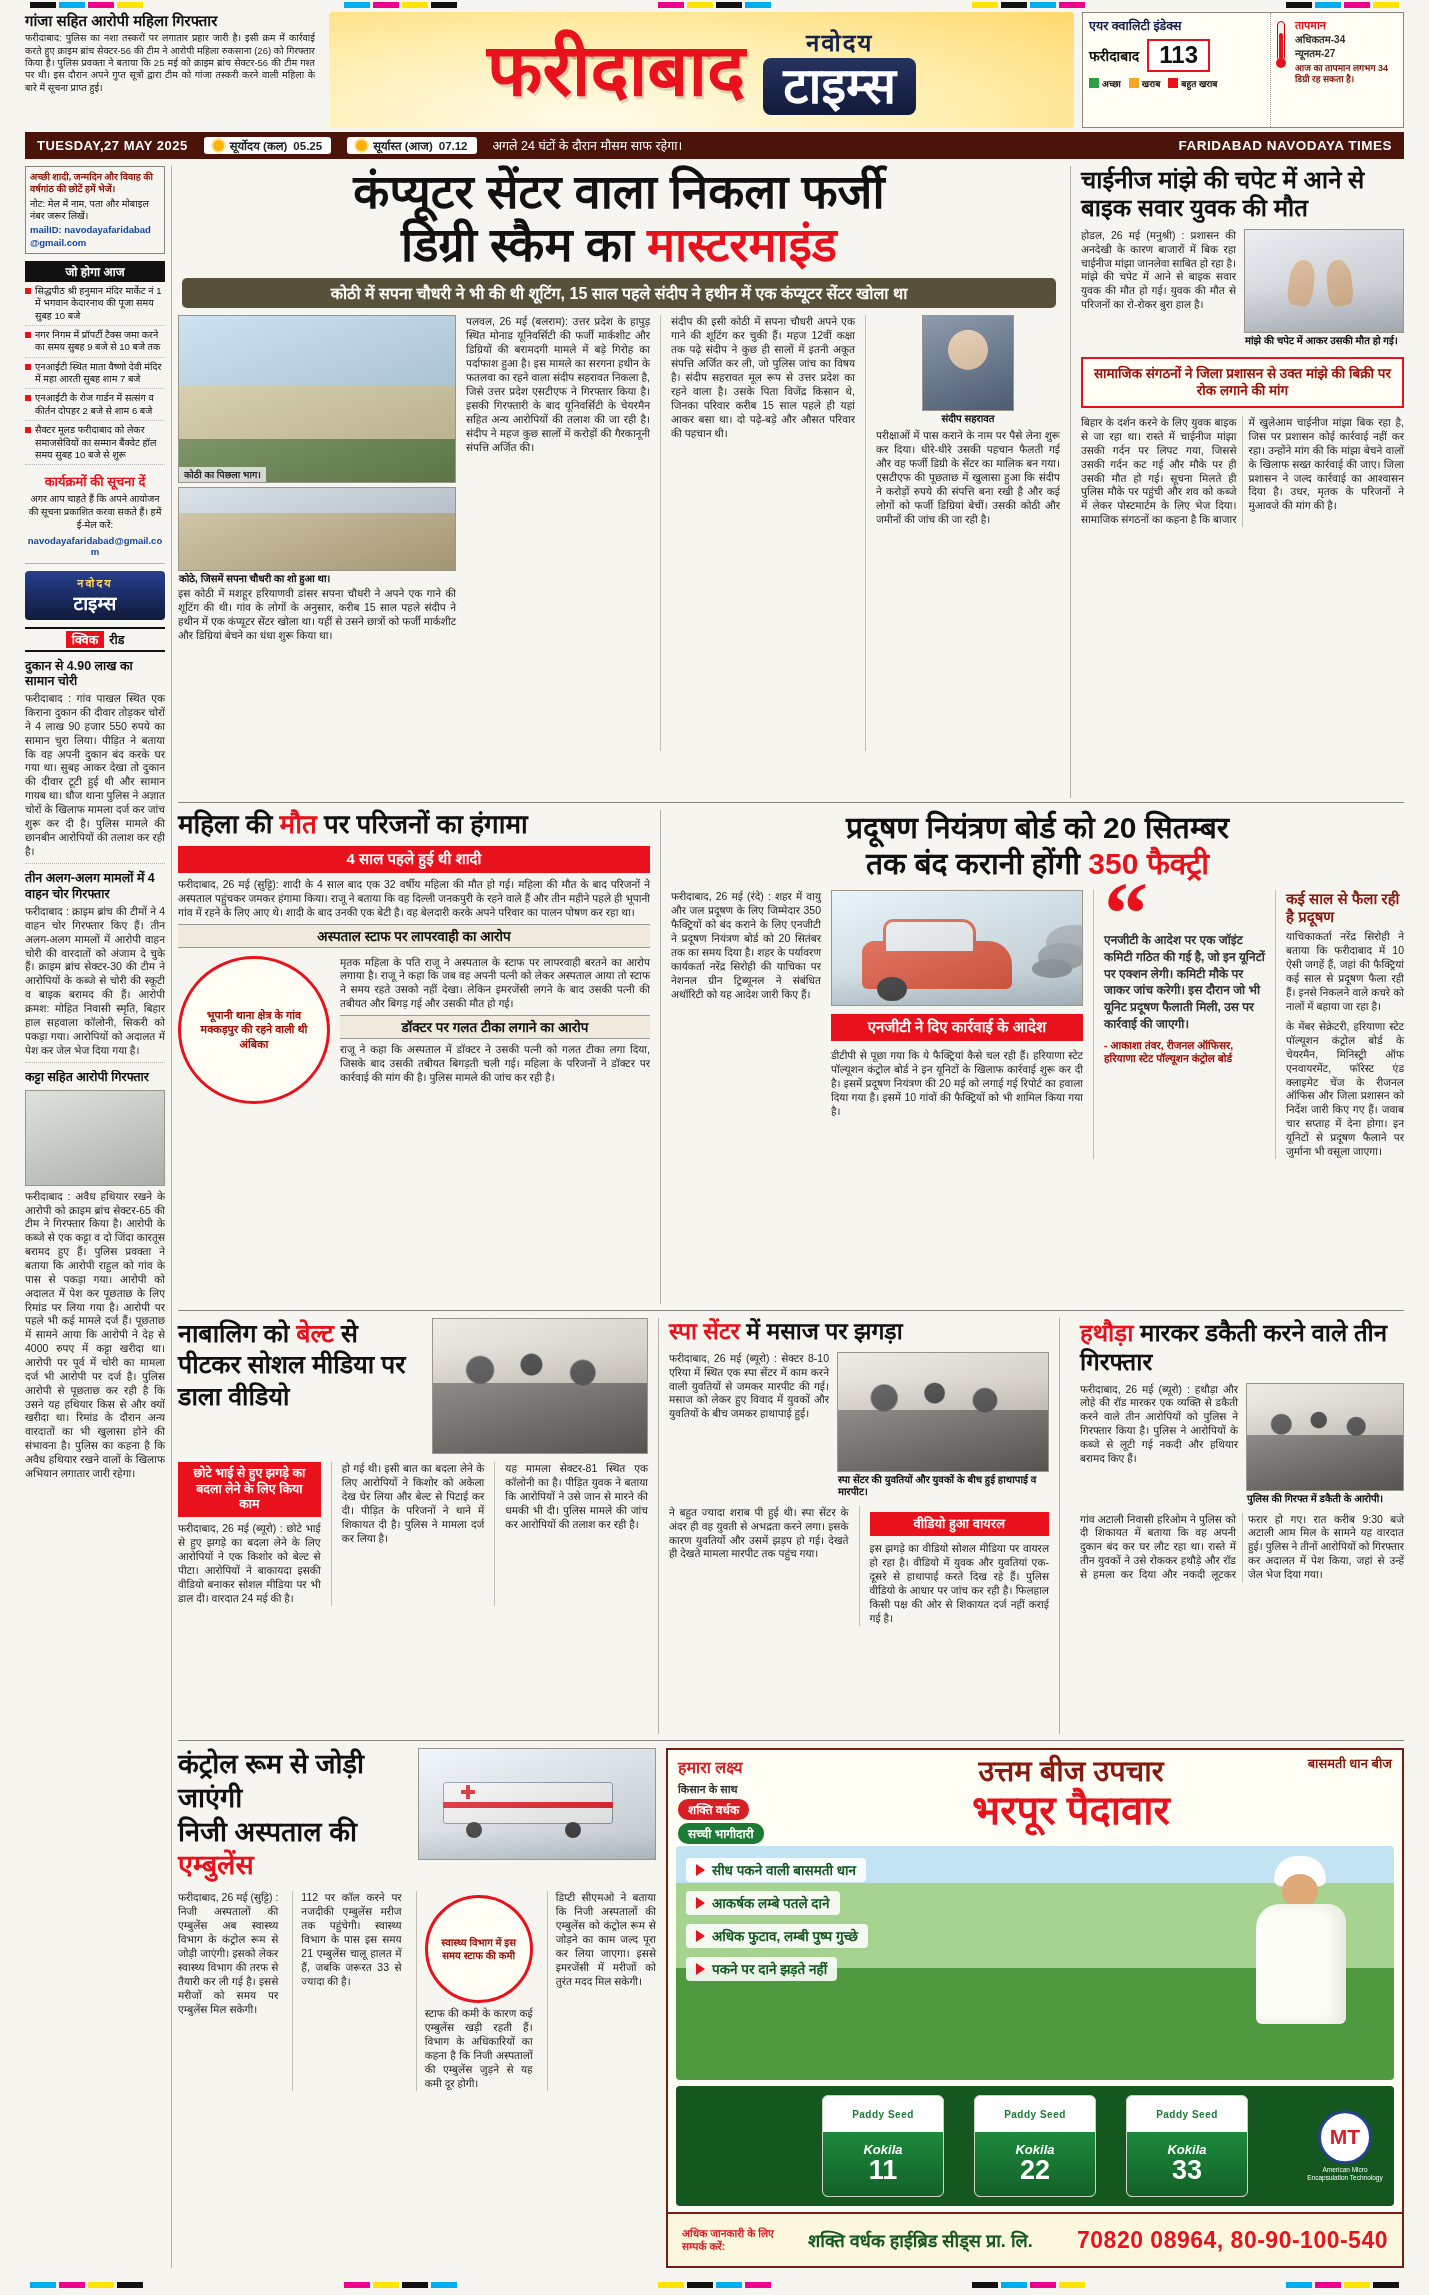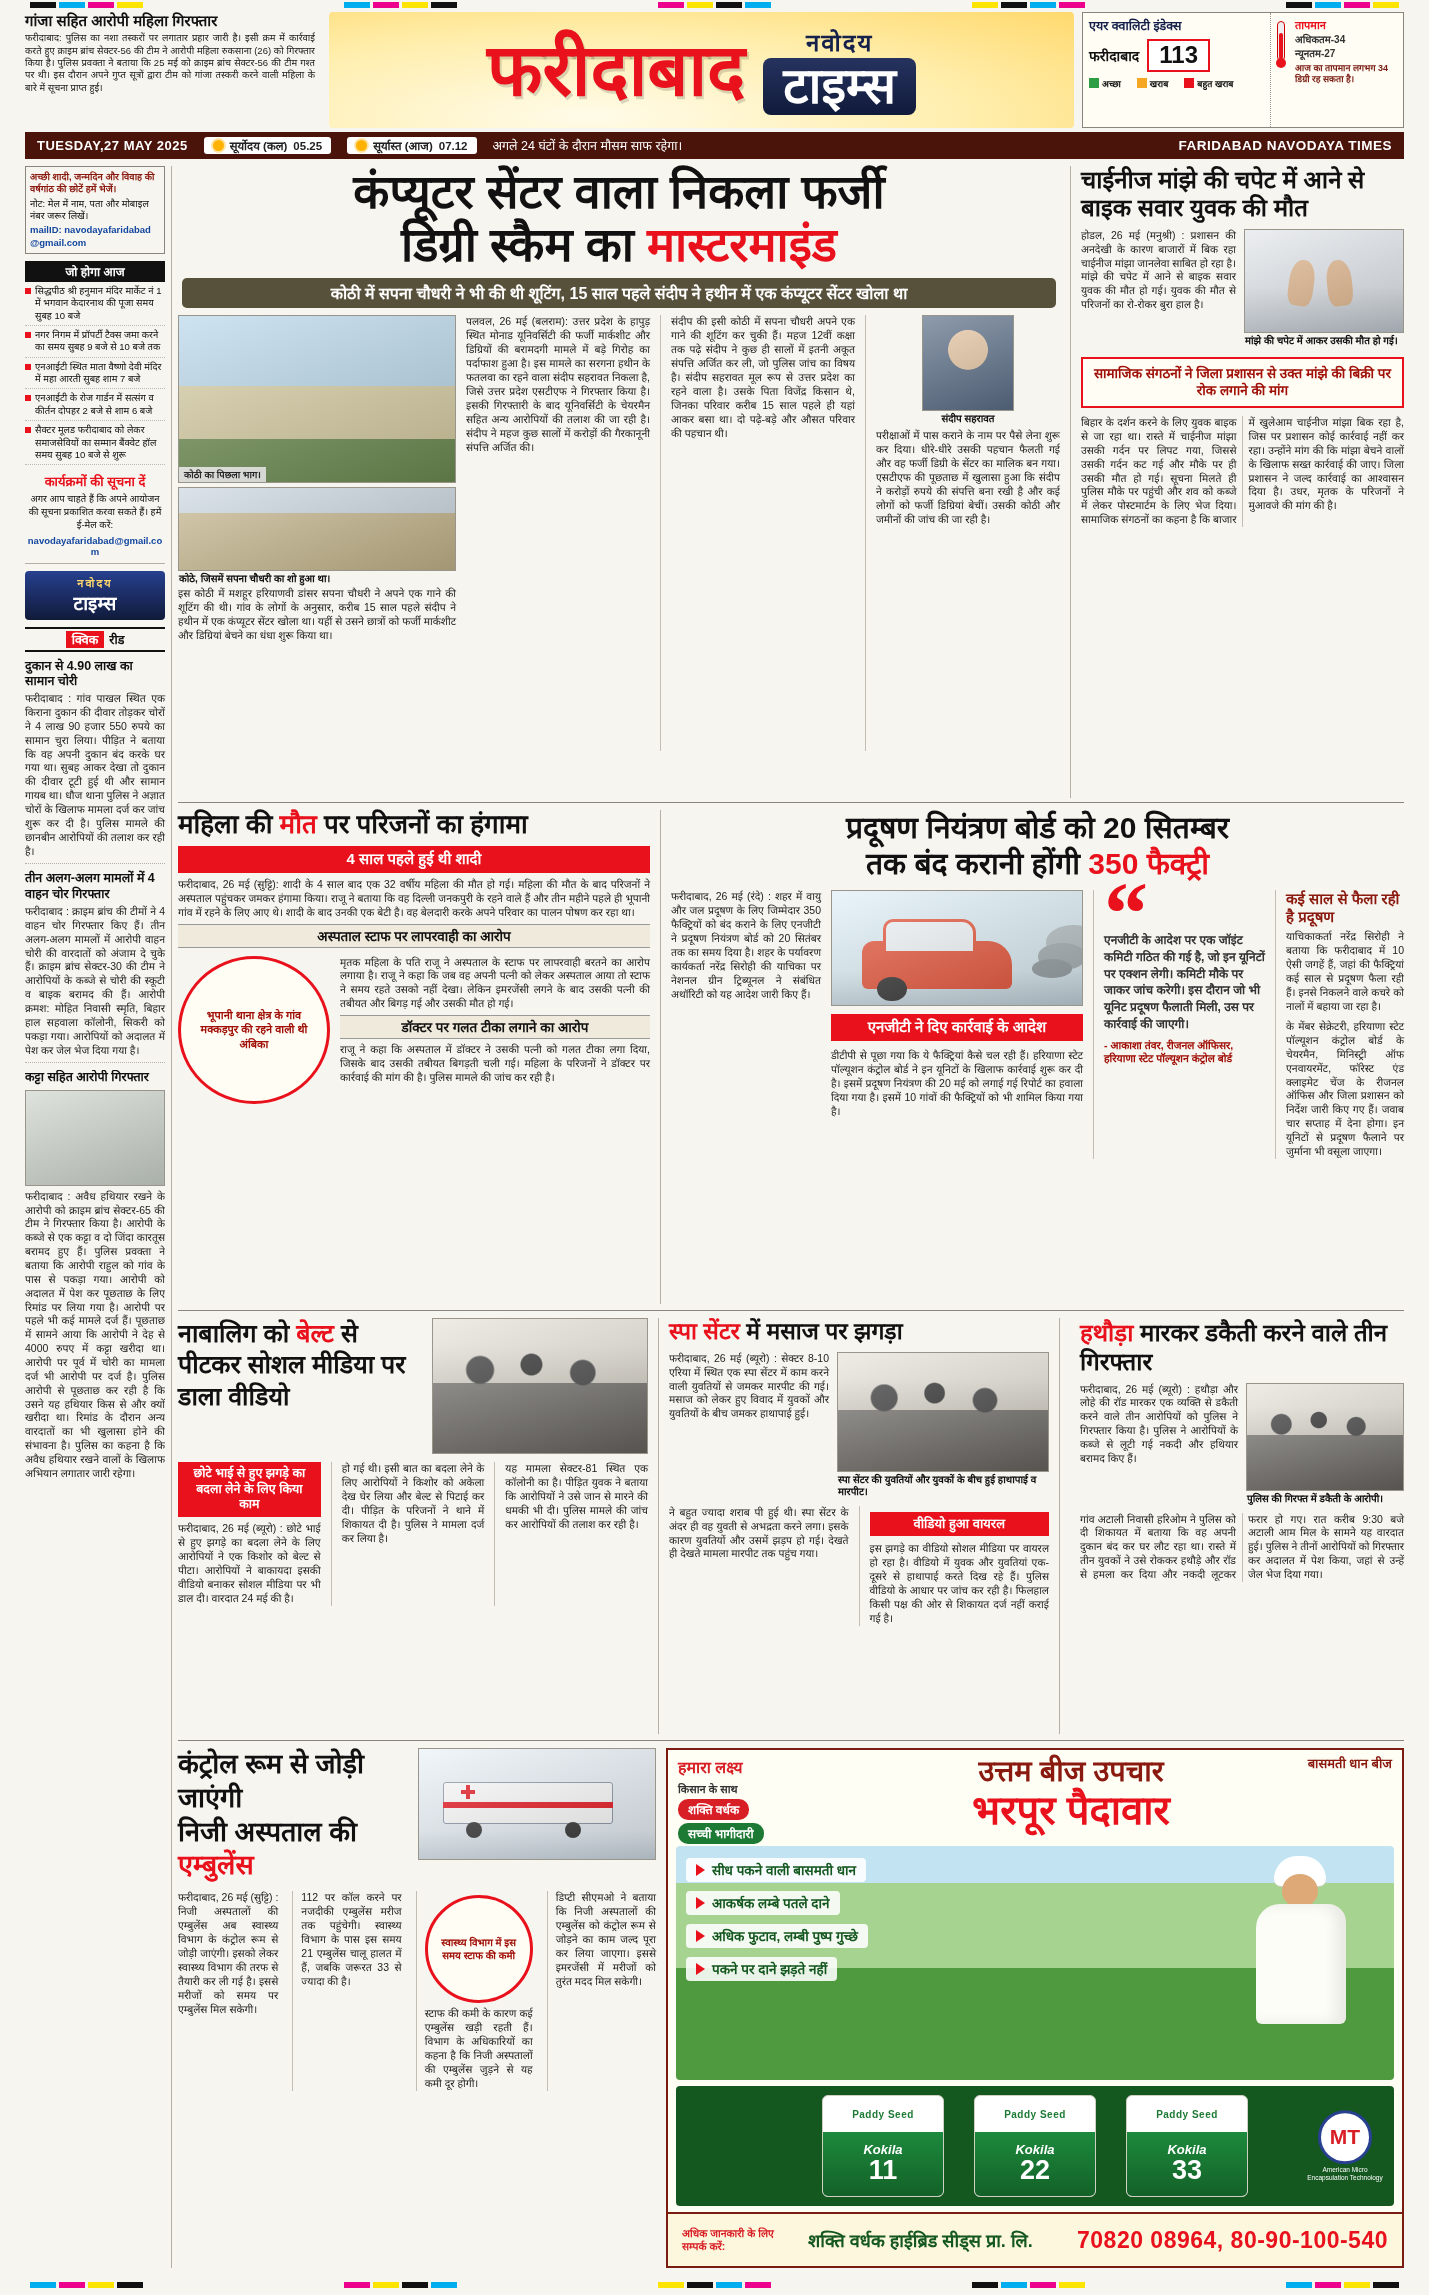--- a/index.html
+++ b/index.html
@@ -23,21 +23,21 @@
 .brand .city{font-size:72px;font-weight:800;color:#e8111c;text-shadow:2px 3px 0 rgba(0,0,0,.15);line-height:1;}
 .paperbox{display:flex;flex-direction:column;align-items:center;}
 .ptop{color:#15214b;font-weight:800;font-size:24px;letter-spacing:2px;}
 .pbottom{background:linear-gradient(#26335f,#101a3a);color:#fff;font-weight:800;font-size:50px;line-height:1.15;padding:0 20px;border-radius:8px;}
 .aqi{width:322px;border:1.5px solid #8a857c;background:#fffdf4;display:flex;font-size:10px;}
 .aqi-left{flex:1;padding:4px 6px;border-right:1px dotted #999;}
 .aqi-title{font-weight:800;font-size:12.5px;color:#15214b;}
 .aqi-cityrow{display:flex;align-items:center;gap:8px;margin:5px 0;}
 .aqi-city{font-weight:800;font-size:14px;}
 .aqi-value{border:2px solid #e8111c;background:#fff;font-weight:800;font-size:24px;padding:0 10px;line-height:1.2;}
-.aqi-legend{display:flex;gap:16px;}
+.aqi-legend{display:flex;gap:8px;}
 .aqi-legend .chip{display:flex;align-items:center;gap:3px;font-size:9px;font-weight:bold;}
 .sw{width:10px;height:10px;display:inline-block;}
 .sw.good{background:#2e9e44;} .sw.bad{background:#f5a623;} .sw.worse{background:#e8111c;}
 .aqi-right{width:132px;padding:4px 6px;position:relative;}
 .thermo{position:absolute;left:6px;top:8px;width:8px;height:40px;background:#eee;border:1px solid #c00;border-radius:4px;}
 .thermo::before{content:"";position:absolute;left:1px;bottom:1px;width:4px;height:26px;background:#e8111c;border-radius:2px;}
 .thermo::after{content:"";position:absolute;left:-2px;bottom:-8px;width:10px;height:10px;background:#e8111c;border-radius:50%;}
 .temp-lines{margin-left:18px;}
 .temp-title{color:#e8111c;font-weight:800;font-size:11px;}
 .temp-v{font-size:10px;font-weight:bold;color:#333;}
@@ -47,21 +47,21 @@
 .datebar{position:absolute;left:25px;top:132px;width:1379px;height:27px;background:#4a140b;color:#fff;display:flex;align-items:center;gap:16px;padding:0 12px;}
 .datebar .date{font-weight:800;font-size:13px;letter-spacing:.5px;}
 .sunpill{background:#fff;color:#222;padding:1px 9px;border-radius:3px;display:flex;align-items:center;gap:6px;font-size:11.5px;font-weight:bold;}
 .sun{width:11px;height:11px;border-radius:50%;background:#ffb300;box-shadow:0 0 0 2px rgba(255,179,0,.35);}
 .weather{font-size:12.5px;}
 .db-brand{margin-left:auto;font-weight:800;font-size:13.5px;letter-spacing:.5px;}
 
 
 .sidebar{position:absolute;left:25px;top:166px;width:147px;height:2102px;display:flex;flex-direction:column;gap:7px;border-right:1px solid #b5b0a6;padding-right:6px;font-size:9.5px;}
 .notice{border:1.5px solid #8a857c;padding:4px;line-height:1.3;}
-.notice .n1{color:#8a1a10;font-weight:bold;}
+.notice .n1{color:#8a1a10;font-weight:bold;font-family:Liberation Serif, serif;}
 .notice .n2{color:#111;margin-top:2px;}
 .notice .n3{color:#1347a0;font-weight:bold;margin-top:2px;word-break:break-all;}
 .today-title{background:#111;color:#fff;font-weight:800;font-size:12px;text-align:center;padding:2px 0;}
 .today-item{display:flex;gap:4px;line-height:1.3;padding:3px 0;border-bottom:1px dotted #bbb;}
 .today-item::before{content:"";flex:0 0 auto;width:6px;height:6px;background:#e8111c;margin-top:3px;}
 .inform{text-align:center;border-bottom:1px solid #b5b0a6;padding-bottom:6px;}
 .inform .i-title{color:#e8111c;font-weight:800;font-size:13px;margin-bottom:3px;}
 .inform .i-body{line-height:1.35;}
 .inform .i-mail{color:#1347a0;font-weight:bold;margin-top:3px;word-break:break-all;}
 .sb-logo{background:linear-gradient(#27408f,#101a3a);color:#fff;text-align:center;padding:4px 0;border-radius:4px;}

